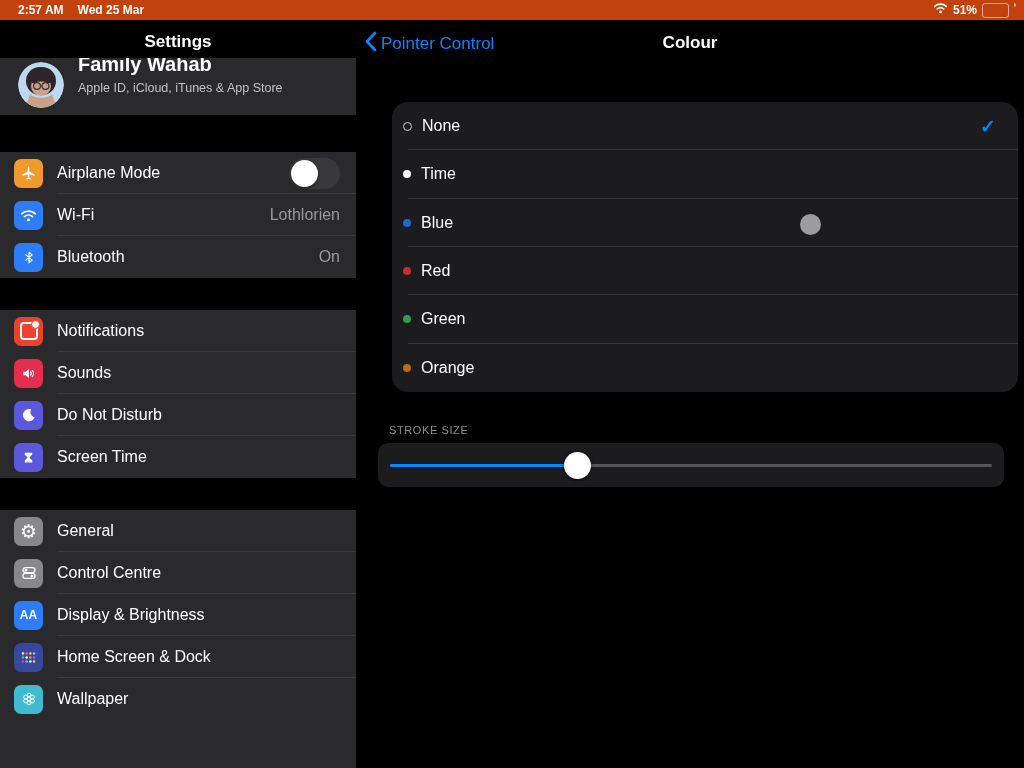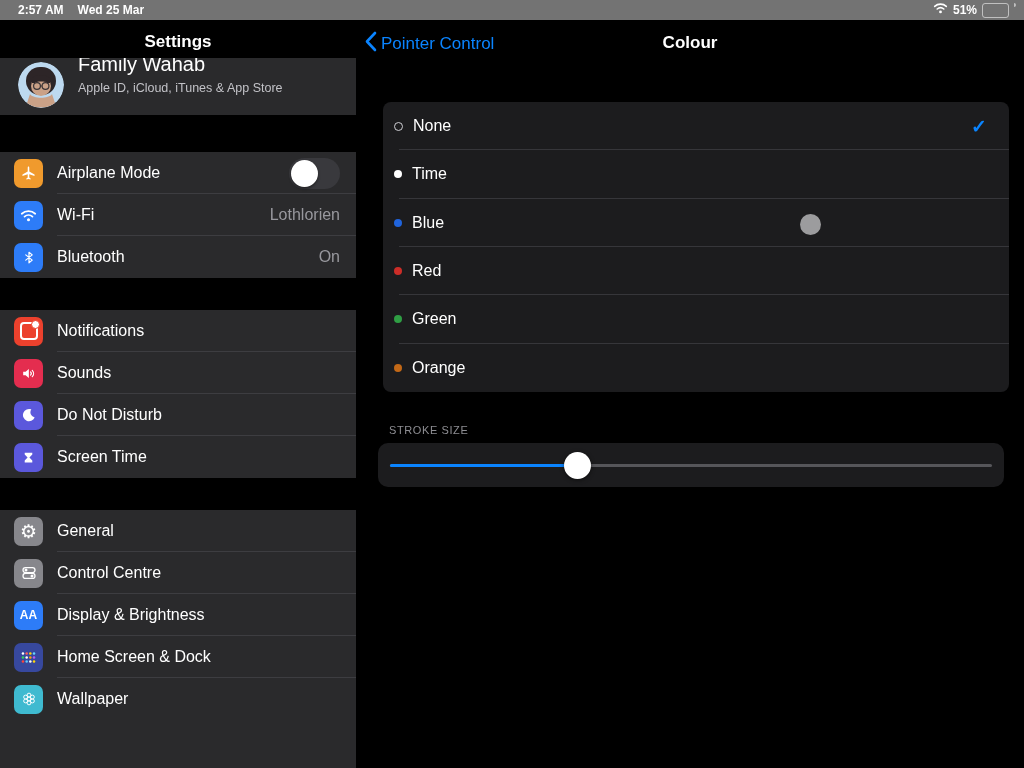--- a/index.html
+++ b/index.html
@@ -1,33 +1,33 @@
 <!DOCTYPE html>
 <html><head>
 <meta charset="utf-8">
 <style>
   html,body{margin:0;padding:0;background:#000;}
-  .screen{position:relative;width:1024px;height:768px;background:#737373;overflow:hidden;
+  .screen{position:relative;width:1024px;height:768px;background:#c2410c;overflow:hidden;
           font-family:"Liberation Sans",sans-serif;color:#fff;-webkit-font-smoothing:antialiased;}
 
   
   .statusbar{position:absolute;top:0;left:0;width:1024px;height:20px;font-size:12px;font-weight:700;}
   .sb-left{position:absolute;left:18px;top:3px;display:flex;gap:14px;}
   .sb-right{position:absolute;right:8px;top:3px;display:flex;gap:5px;}
   .batt{width:23px;height:11px;border:1px solid rgba(255,255,255,.55);border-radius:3px;padding:1px;box-sizing:content-box;}
   .batt-fill{width:50%;height:100%;background:#fff;border-radius:1.5px;}
   .batt-nub{width:2px;height:4px;background:rgba(255,255,255,.55);border-radius:0 2px 2px 0;}
 
   
   .sidebar{position:absolute;left:0;top:20px;width:356px;height:748px;background:#000;}
   .sb-title{position:absolute;left:0;top:12px;width:356px;text-align:center;font-size:17px;font-weight:700;}
 
   .profile{position:absolute;left:0;top:38px;width:356px;height:57px;background:#2a2a2c;overflow:hidden;cursor:default;}
   .avatar{position:absolute;left:18px;top:4px;width:46px;height:46px;border-radius:50%;overflow:hidden;}
-  .pname{position:absolute;left:78px;top:-7px;font-size:20px;line-height:27px;font-weight:400;color:#fff;white-space:nowrap;}
+  .pname{position:absolute;left:78px;top:-7px;font-size:20px;line-height:27px;font-weight:700;color:#fff;white-space:nowrap;}
   .psub{position:absolute;left:78px;top:23px;font-size:12.5px;color:#c2c2c7;white-space:nowrap;}
 
   .group{position:absolute;left:0;width:356px;background:#2a2a2c;}
   .g1{top:132px;}
   .g2{top:290px;}
   .g3{top:490px;height:258px;overflow:hidden;}
   .srow{height:42px;display:flex;align-items:center;padding:0 16px 0 14px;position:relative;background:#2a2a2c;}
   .srow:not(:last-child)::after{content:"";position:absolute;left:57px;right:0;bottom:0;height:1px;background:#3d3d41;}
   .srow.selected{background:#0f63c5;}
   .srow.selected::after{background:transparent;}
@@ -39,21 +39,21 @@
 
   .notif-glyph{width:14px;height:14px;border:2px solid #fff;border-radius:4px;position:relative;}
   .notif-glyph::after{content:"";position:absolute;right:-4px;top:-4px;width:7px;height:7px;background:#fff;border:1.5px solid #ec412d;border-radius:50%;}
   .glyph-txt{color:#fff;line-height:1;}
 
   
   .detail{position:absolute;left:356px;top:20px;width:668px;height:748px;background:#000;}
   .nav-back{position:absolute;left:8px;top:11px;display:flex;align-items:center;gap:4px;color:#0a84ff;font-size:17px;cursor:default;}
   .nav-title{position:absolute;left:0;top:13px;width:668px;text-align:center;font-size:17px;font-weight:700;}
 
-  .opt-card{position:absolute;left:27px;top:82px;width:626px;height:290px;background:#1c1c1e;border-radius:8px;
+  .opt-card{position:absolute;left:36px;top:82px;width:626px;height:290px;background:#1c1c1e;border-radius:16px;
             display:flex;flex-direction:column;overflow:hidden;}
   .opt{flex:1;display:flex;align-items:center;padding:0 22px 0 11px;position:relative;}
   .opt:not(:last-child)::after{content:"";position:absolute;left:16px;right:0;bottom:0;height:1px;background:#36363a;}
   .dot{width:8px;height:8px;border-radius:50%;margin-right:10px;flex:none;}
   .dot.ring{background:transparent;border:1.5px solid #cfcfd4;box-sizing:border-box;width:9px;height:9px;}
   .olabel{font-size:16px;color:#fff;}
   .check{margin-left:auto;color:#0a84ff;font-size:19px;font-weight:700;line-height:1;}
 
   .cursor-dot{position:absolute;left:444px;top:194px;width:21px;height:21px;border-radius:50%;background:#9c9c9e;}
 

